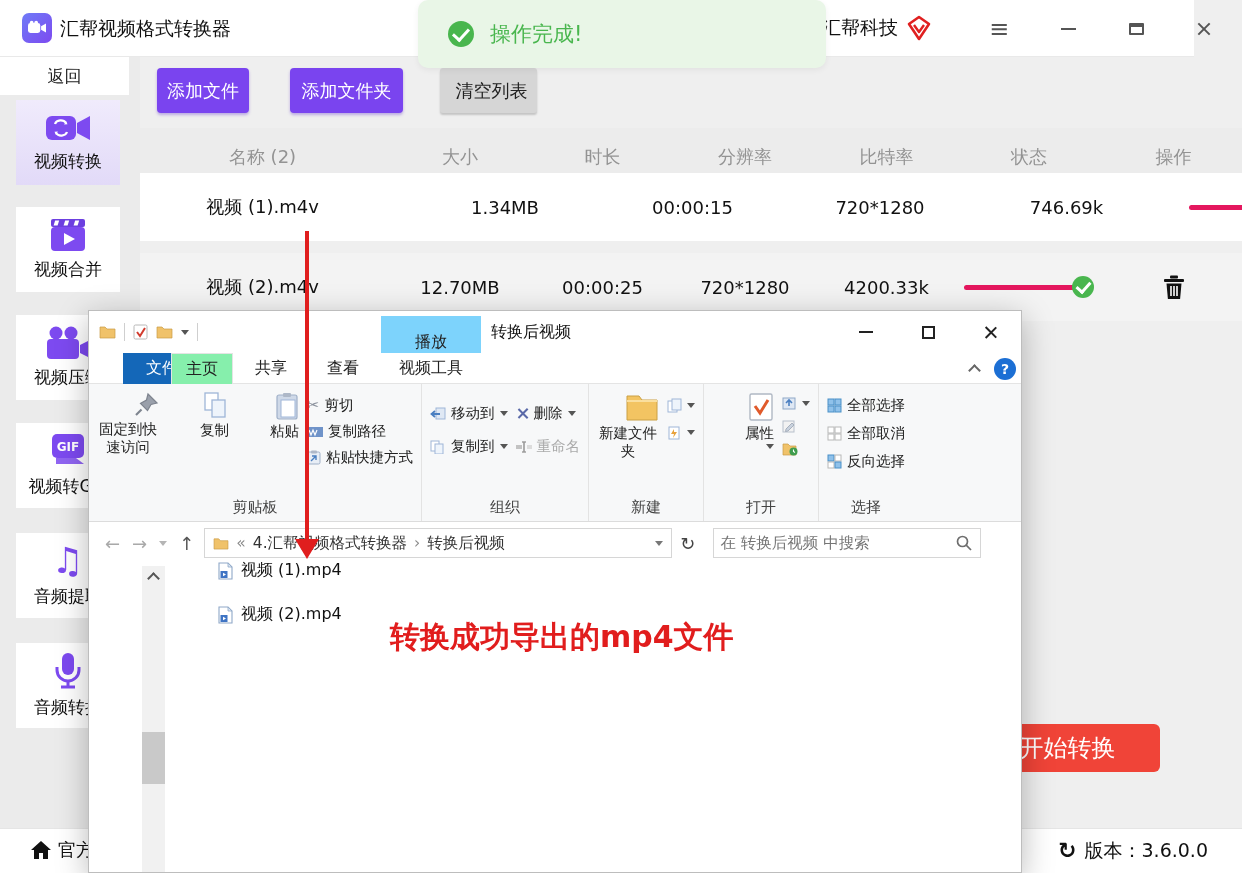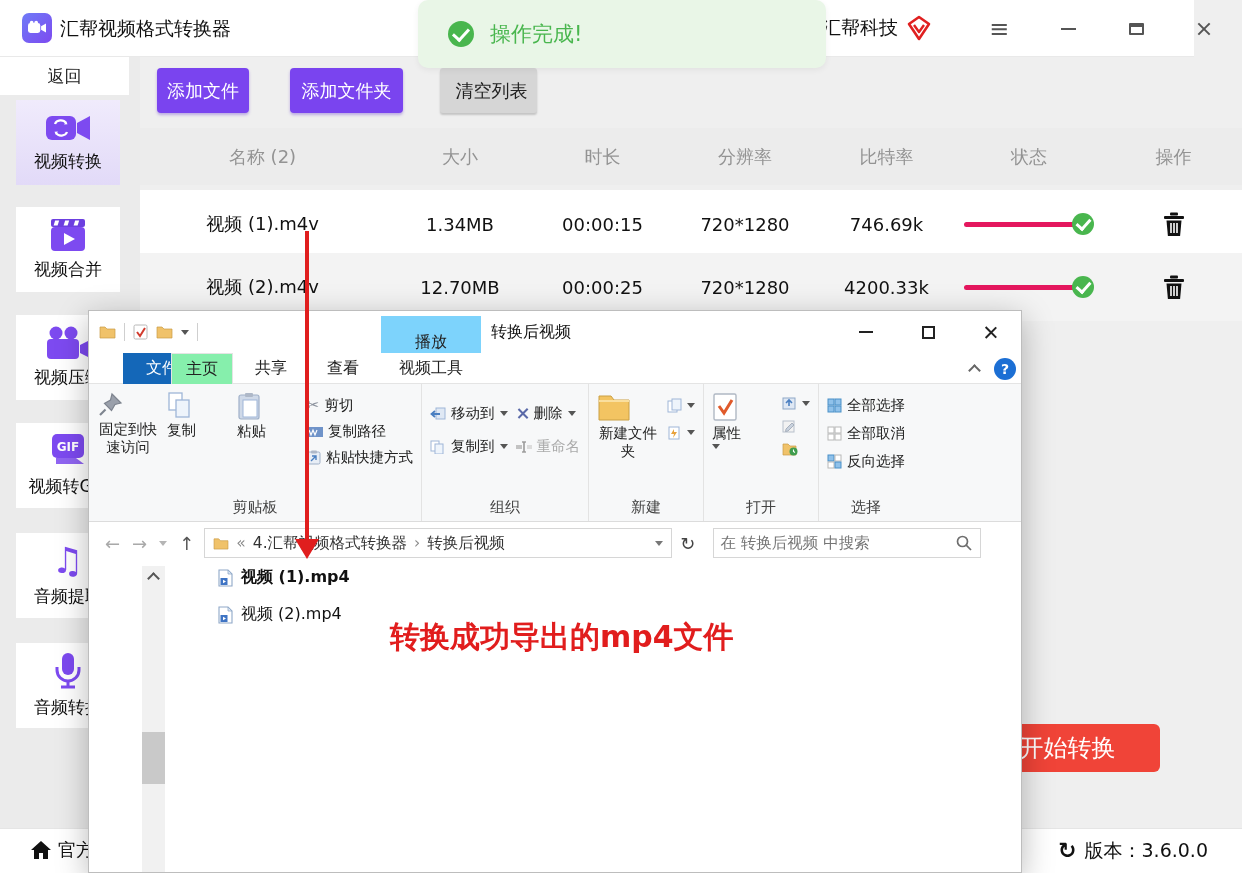--- a/index.html
+++ b/index.html
@@ -40,21 +40,21 @@
   .note-glyph { font-size:36px; color:#7d4af0; line-height:1; }
 
   
   .btn-purple { position:absolute; top:68px; height:45px; background:#7a44ef; color:#fff; font-size:18px; border:none; border-radius:4px; box-shadow:0 2px 3px rgba(90,40,200,.35); }
   .btn-gray { position:absolute; top:68px; height:45px; background:#d6d6d6; color:#222; font-size:18px; border:none; border-radius:3px; box-shadow:0 2px 2px rgba(0,0,0,.18); }
 
   
   .trow { position:absolute; left:140px; width:1102px; display:grid;
           grid-template-columns:245px 150px 135px 150px 133px 152px 137px; align-items:center; text-align:center; }
   .thead { top:128px; height:57px; background:#ececec; color:#939393; font-size:18px; }
-  .trow1 { top:190px; height:68px; background:#fff; color:#111; font-size:18px; }
+  .trow1 { top:173px; height:68px; background:#fff; color:#111; font-size:18px;gap:45px; }
   .trow2 { top:253px; height:68px; background:#f3f3f3; color:#111; font-size:18px; }
   .statcell { display:flex; align-items:center; justify-content:center; }
   .pbar { width:116px; height:5px; background:#e4175e; border-radius:3px; margin-right:-8px; }
   .trashcell { display:flex; align-items:center; justify-content:center; }
 
   
   .start-btn { position:absolute; left:975px; top:724px; width:185px; height:48px; background:#f04438; color:#fff; font-size:24px; border:none; border-radius:6px; z-index:20; }
   .footerbar { position:absolute; left:0; top:828px; width:1242px; height:45px; background:#fff; border-top:1px solid #e5e5e5; z-index:15; }
   .home-link { position:absolute; left:30px; top:9px; display:flex; align-items:center; gap:6px; font-size:18px; color:#111; white-space:nowrap; }
   .version { position:absolute; right:34px; top:9px; display:flex; align-items:center; gap:8px; font-size:19px; color:#111; }
@@ -79,21 +79,21 @@
   .etab { position:absolute; top:0; height:31px; display:flex; align-items:center; justify-content:center; font-size:16px; color:#222; }
   .etab.file { left:0; width:78px; background:#1467b8; color:#fff;margin-left:34px; }
   .etab.homeactive { left:82px; width:62px; background:#86efac; border:1px solid #e4e4e4; border-bottom:none; }
   .chev-up { width:9px; height:9px; border-left:2px solid #666; border-top:2px solid #666; transform:rotate(45deg); margin-top:4px; }
   .helpq { width:22px; height:22px; border-radius:50%; background:#1c6fd4; color:#fff; font-size:14px; font-weight:bold; display:flex; align-items:center; justify-content:center; }
 
   .ribbon { position:absolute; left:0; top:73px; width:100%; height:138px; background:#f7f8f9; border-bottom:1px solid #dcdcdc; display:flex; }
   .rgroup { display:flex; flex-direction:column; border-right:1px solid #e3e3e3; padding:4px 8px 0 8px; }
   .g-items { flex:1; display:flex; gap:8px; align-items:flex-start; }
   .g-label { text-align:center; color:#444; font-size:15px; padding:3px 0 4px 0; }
-  .bigbtn { width:62px; display:flex; flex-direction:column; align-items:flex-start; gap:2px; padding-top:4px; }
+  .bigbtn { width:62px; display:flex; flex-direction:column; align-items:flex-end; gap:2px; padding-top:4px; }
   .bigbtn .blab { font-size:14.5px; color:#222; text-align:center; line-height:1.25; }
   .smallcol { display:flex; flex-direction:column; justify-content:flex-start; padding-top:8px; gap:7px; }
   .smallbtn { display:flex; align-items:center; gap:5px; font-size:14.5px; color:#222; white-space:nowrap; }
   .smallbtn.disabled { color:#aaa; }
   .caret { width:0; height:0; border-left:4px solid transparent; border-right:4px solid transparent; border-top:5px solid #555; }
   .scis { font-size:15px; color:#8d939e; line-height:1; }
   .delx { position:relative; width:13px; height:13px; }
   .delx::before,.delx::after{ content:""; position:absolute; left:6px; top:0; width:2.4px; height:13px; background:#5a69a8; }
   .delx::before{ transform:rotate(45deg);} .delx::after{ transform:rotate(-45deg);}
 
@@ -555,21 +555,21 @@
             <line x1="11.2" y1="11.2" x2="16" y2="16" stroke="#6e6e6e" stroke-width="1.7"></line>
           </svg>
       </div>
     </div>
 
     <div class="econtent">
       <div class="scrolltrack">
         <span class="chev-up" style="border-color:#555; margin-top:8px;"></span>
         <span class="scrollthumb"></span>
       </div>
-      <div class="filerow" style="top:7px;font-weight:bold;">
+      <div class="filerow" style="top:0;">
         <svg width="17" height="18" viewBox="0 0 17 18">
             <path d="M2 1 h9 l4 4 v12 H2 Z" fill="#fff" stroke="#8fa8c8" stroke-width="1.1"></path>
             <path d="M11 1 l4 4 h-4 Z" fill="#dbe6f4" stroke="#8fa8c8" stroke-width=".8"></path>
             <rect x="3.5" y="9" width="7" height="7" fill="#3f74c4"></rect>
             <path d="M6 10.8 l3 1.7 -3 1.7 Z" fill="#fff"></path>
           </svg>
         <span>视频 (1).mp4</span>
       </div>
       <div class="filerow" style="top:44px;">
         <svg width="17" height="18" viewBox="0 0 17 18">

